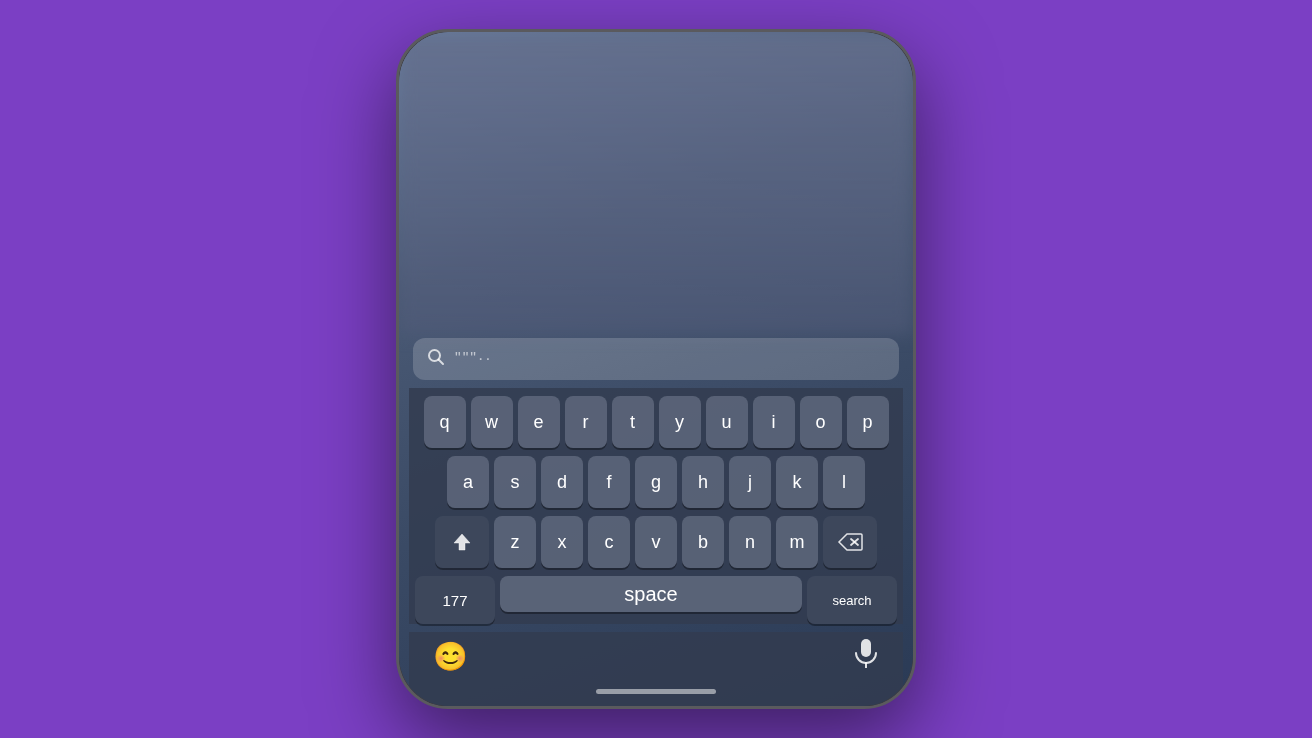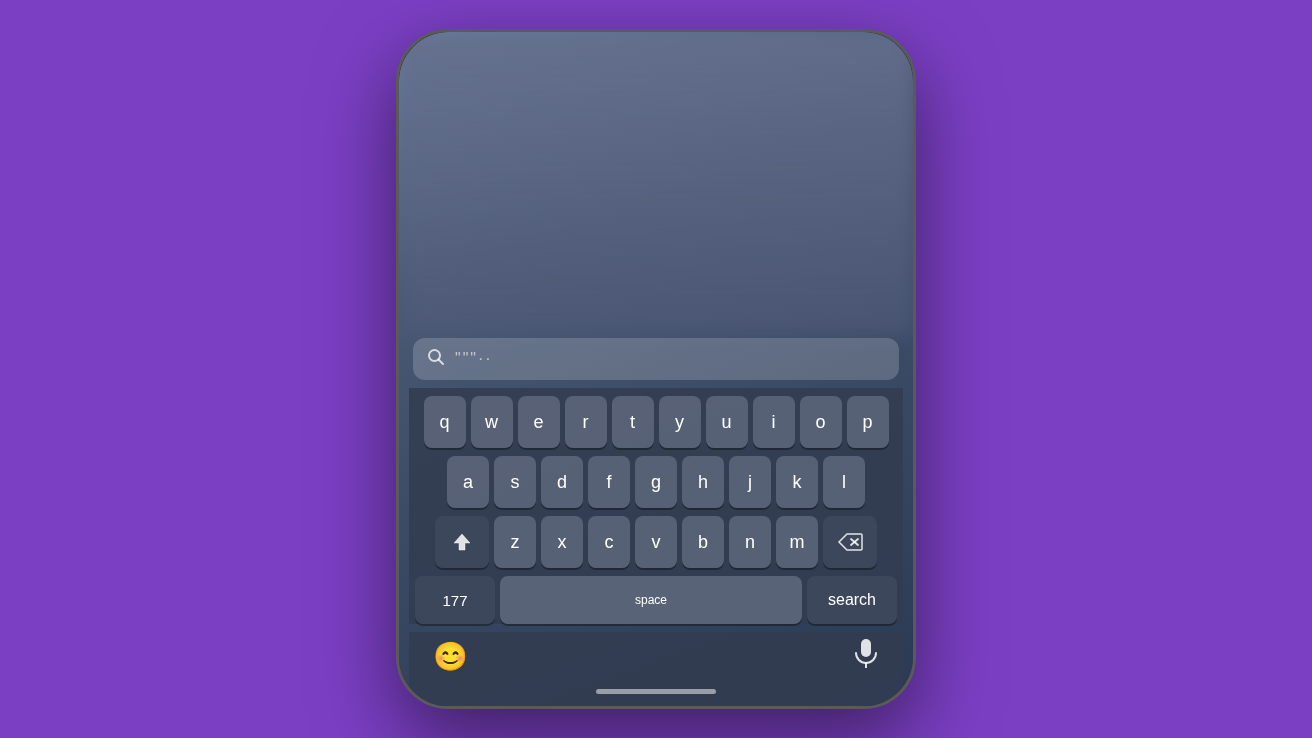--- a/index.html
+++ b/index.html
@@ -117,30 +117,30 @@
 
     .key-123 {
       width: 80px;
       height: 48px;
       background: rgba(65,75,95,0.7);
       font-size: 15px;
     }
 
     .key-space {
       flex: 1;
-      height: 48px;
+      height: 36px;
       background: rgba(110,120,140,0.65);
-      font-size: 12px;
+      font-size: 20px;
     }
 
     .key-search {
       width: 90px;
       height: 48px;
       background: rgba(65,75,95,0.7);
-      font-size: 16px;
+      font-size: 13px;
     }
 
     .bottom-bar {
       background: rgba(50,60,80,0.85);
       display: flex;
       align-items: center;
       justify-content: space-between;
       padding: 6px 24px 8px 24px;
     }
 

